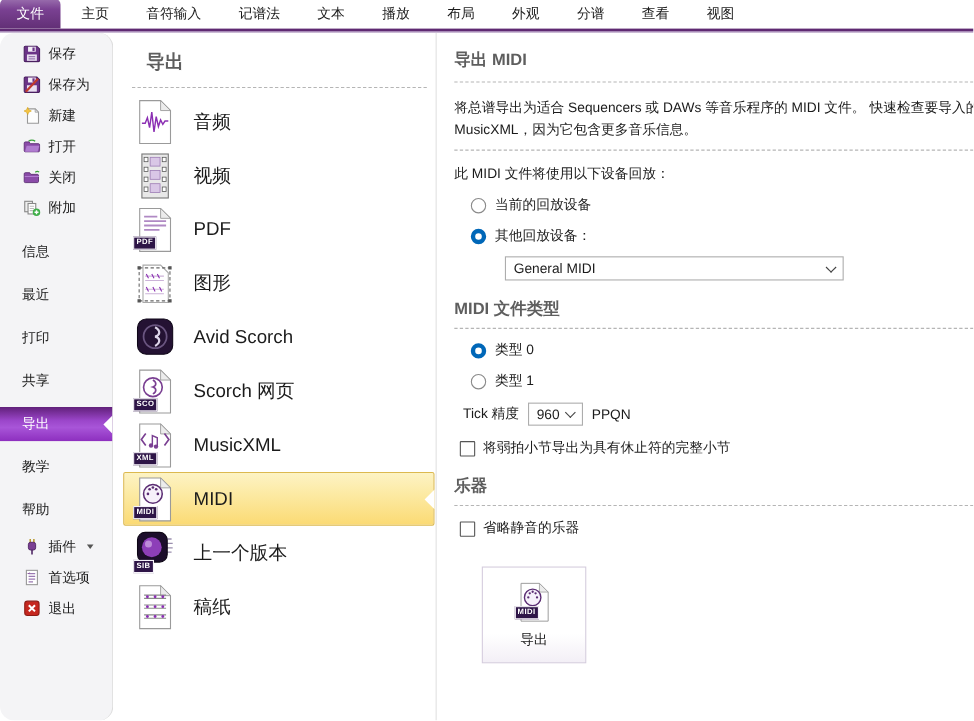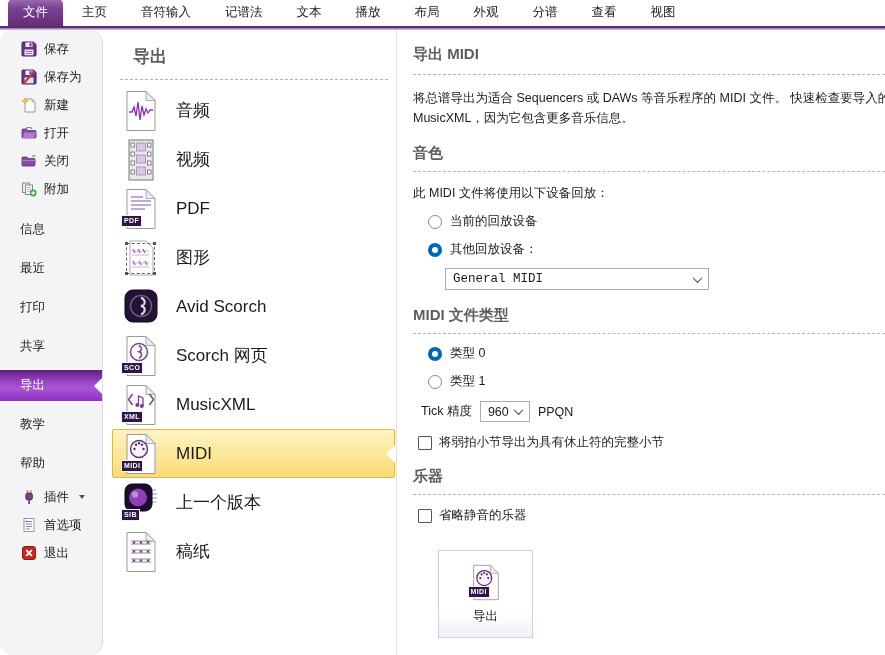--- a/index.html
+++ b/index.html
@@ -7,21 +7,21 @@
   body {
     width:885px; height:655px; overflow:hidden;
     font-family:"Liberation Sans","DejaVu Sans",sans-serif;
     font-size:12.5px; color:#1b1b1b; background:#fff;
   }
   
   .tabbar { height:26px; display:flex; align-items:flex-end; background:#fff; }
   .tab { padding:5px 15px 5px; margin:0 2px; white-space:nowrap; cursor:default; }
   .tab.selected {
     background:linear-gradient(180deg,#9a6fae 0%,#7a4192 35%,#622f76 100%);
-    color:#fff; border-radius:5px 5px 0 0; margin-left:8px;text-align:right;
+    color:#fff; border-radius:5px 5px 0 0; margin-left:0;text-align:right;
   }
   .ribbon-line { height:4px;
     background:linear-gradient(180deg,#5f2a72 0%,#5f2a72 45%,#9f7fb0 60%,#dcd2e3 100%); }
 
   .main { display:flex; height:625px; }
 
   
   .sidebar { width:103px; flex:0 0 103px; background:#f4f4f6; border-right:1px solid #dcdcdc; padding-top:5px;border-radius:13px; }
   .side-item { height:28px; display:flex; align-items:center; padding-left:21px; gap:7px; position:relative; }
   .side-item.texty { height:39px; padding-left:20px; }
@@ -72,21 +72,21 @@
   .mt16 { margin-top:16px; } .mt26 { margin-top:16px; }
   .dotted.under { margin-top:8px; }
   .field-label { margin-top:13px; }
   .radio-row { display:flex; align-items:center; gap:8px; margin:11px 0 0 15px; }
   .radio { width:14px; height:14px; border-radius:50%; border:1px solid #8a8a8a; background:#fff; flex:0 0 14px; }
   .radio.checked { border:4.5px solid #0067b8; }
   .check-row { display:flex; align-items:center; gap:7px; margin:12px 0 0 5px; }
   .checkbox { width:14px; height:14px; border:1px solid #555; background:#fff; border-radius:1px; flex:0 0 14px; }
   .select { display:inline-flex; align-items:center; justify-content:space-between;
     border:1px solid #adadad; background:#fff; height:22px; padding:0 7px; }
-  .select.device { width:264px; margin:10px 0 0 32px;font-family:Liberation Mono, monospace; }
+  .select.device { width:308px; margin:10px 0 0 46px; }
   .select.small { width:50px; height:21px; margin:0 8px; }
   .chev { width:7px; height:7px; border-right:1.4px solid #444; border-bottom:1.4px solid #444;
     transform:rotate(45deg) translate(-1px,-1px); }
   .tick-row { display:flex; align-items:center; margin:11px 0 0 8px; }
   .export-btn { display:flex; flex-direction:column; align-items:center; justify-content:center;
     gap:7px; width:95px; height:88px; margin:26px 0 0 25px;
     background:linear-gradient(180deg,#ffffff 70%,#f3eff6 100%);
     border:1px solid #d5cdde; font-family:inherit; font-size:12.5px; color:#1b1b1b; cursor:default; }
   .export-btn .eicon { width:30px; height:37px; flex:0 0 auto; }
 </style>
@@ -393,21 +393,20 @@
 
   <section class="detail">
     <div class="detail-title">导出 MIDI</div>
     <div class="dotted"></div>
 
     <div class="desc">
       <div class="l1">将总谱导出为适合 Sequencers 或 DAWs 等音乐程序的 MIDI 文件。 快速检查要导入的程</div>
       <div>MusicXML，因为它包含更多音乐信息。</div>
     </div>
 
-    <div class="sec-title mt16">音色</div>
     <div class="dotted under"></div>
     <div class="field-label">此 MIDI 文件将使用以下设备回放：</div>
     <div class="radio-row">
       <span class="radio"></span>
       <span>当前的回放设备</span>
     </div>
     <div class="radio-row">
       <span class="radio checked"></span>
       <span>其他回放设备：</span>
     </div>

